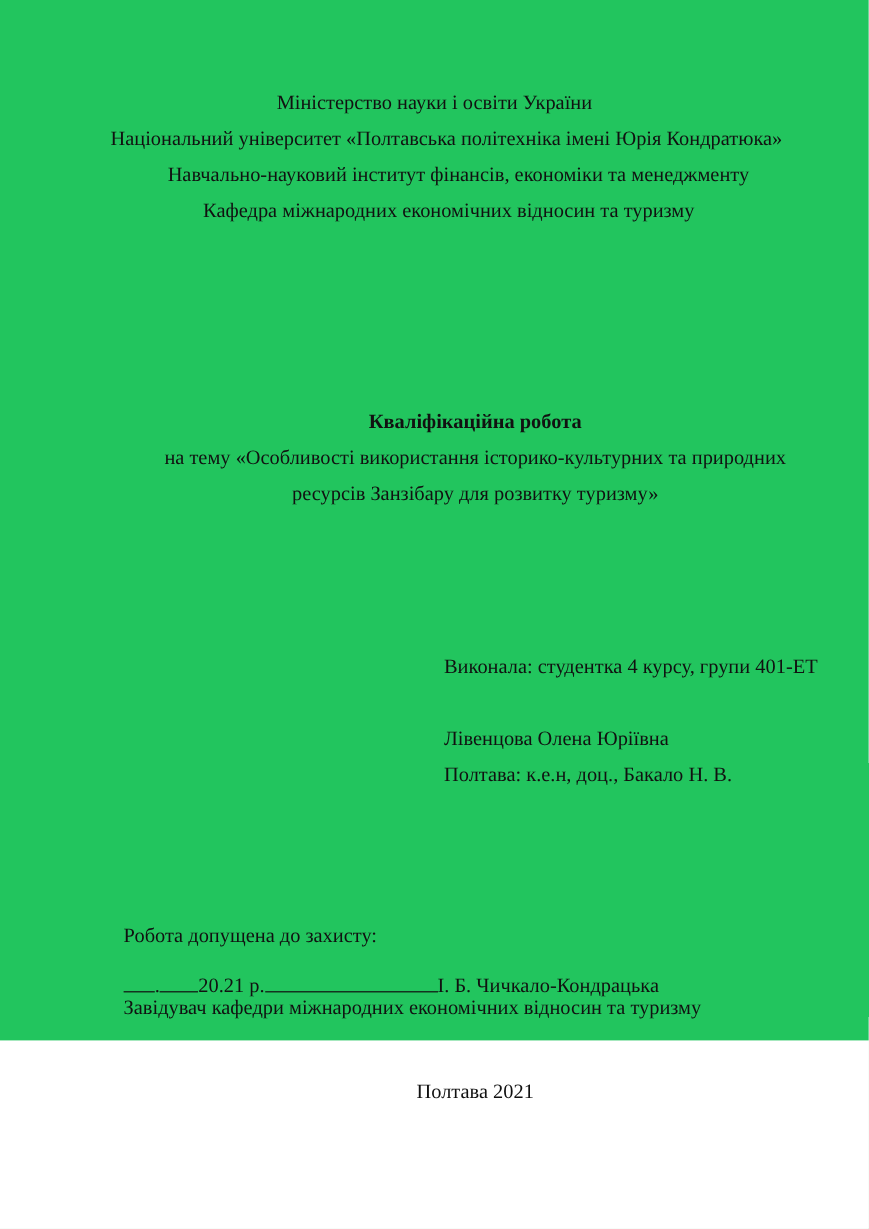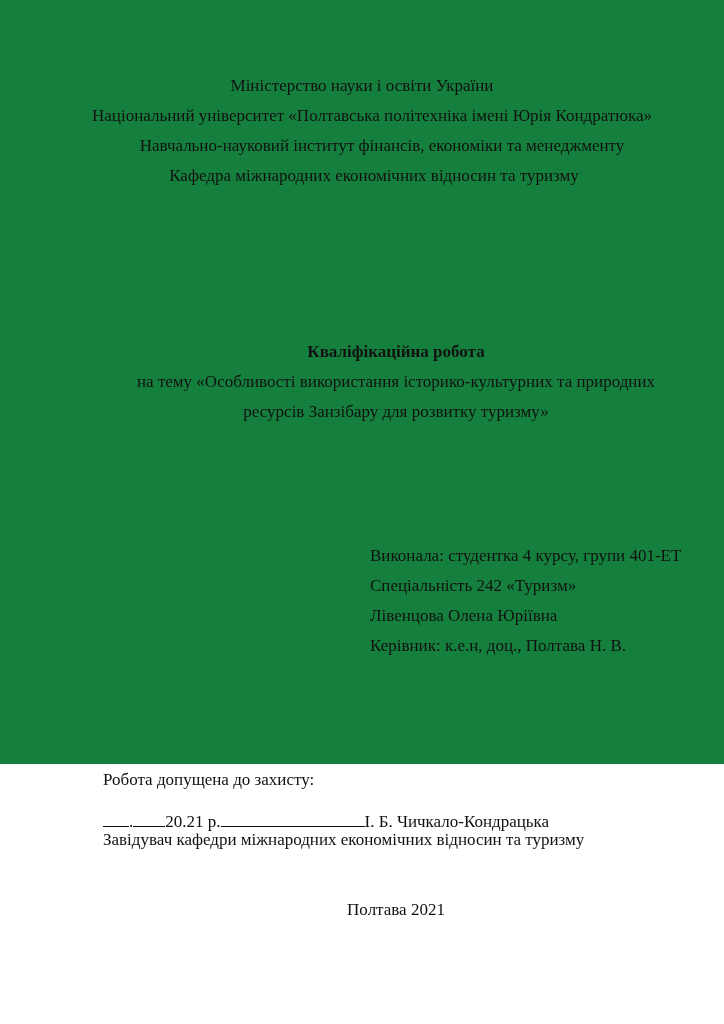--- a/index.html
+++ b/index.html
@@ -13,22 +13,22 @@
     position: relative;
     overflow: hidden;
     font-family: "Liberation Serif", "DejaVu Serif", serif;
     color: #111111;
     font-size: 17px;
   }
   .page {
     position: absolute;
     left: 0; top: 0;
     width: 724px;
-    height: 764px;
-    background: #15803d;
+    height: 867px;
+    background: #22c55e;
   }
   .line {
     position: absolute;
     white-space: nowrap;
     line-height: 20px;
   }
   .center {
     left: 0;
     width: 724px;
     text-align: center;
@@ -49,23 +49,22 @@
   <div class="line center" style="top:76px;">Міністерство науки і освіти України</div>
   <div class="line center" style="top:106px; left:10px;">Національний університет «Полтавська політехніка імені Юрія Кондратюка»</div>
   <div class="line center" style="top:136px; left:20px;">Навчально-науковий інститут фінансів, економіки та менеджменту</div>
   <div class="line center" style="top:166px; left:12px;">Кафедра міжнародних економічних відносин та  туризму</div>
 
   <div class="line center bold" style="top:342px; left:34px;">Кваліфікаційна робота</div>
   <div class="line center" style="top:372px; left:34px;">на тему «Особливості використання історико-культурних та природних</div>
   <div class="line center" style="top:402px; left:34px;">ресурсів Занзібару для розвитку туризму»</div>
 
   <div class="line" style="top:546px; left:370px;">Виконала: студентка 4 курсу, групи 401-ЕТ</div>
-  <div class="line" style="top:576px; left:370px;">Спеціальність 242 «Туризм»</div>
   <div class="line" style="top:606px; left:370px;">Лівенцова Олена Юріївна</div>
-  <div class="line" style="top:636px; left:370px;">Керівник: к.е.н, доц., Полтава Н. В.</div>
+  <div class="line" style="top:636px; left:370px;">Полтава: к.е.н, доц., Бакало Н. В.</div>
 
   <div class="line" style="top:752px; left:103px;margin-top:18px;">Робота допущена до захисту:</div>
   <div class="line" style="top:782px; left:103px;margin-top:48px;">Завідувач кафедри міжнародних економічних відносин та туризму</div>
   <div class="line" style="top:812px; left:103px;text-align:center;">
     <span class="uline" style="width:26px;"></span><span>.</span><span class="uline" style="width:32px;"></span><span>20.21 р.</span><span class="uline" style="width:144px;"></span><span>І. Б. Чичкало-Кондрацька</span>
   </div>
 
   <div class="line center" style="top:900px; left:34px;">Полтава 2021</div>
 
 </div>

